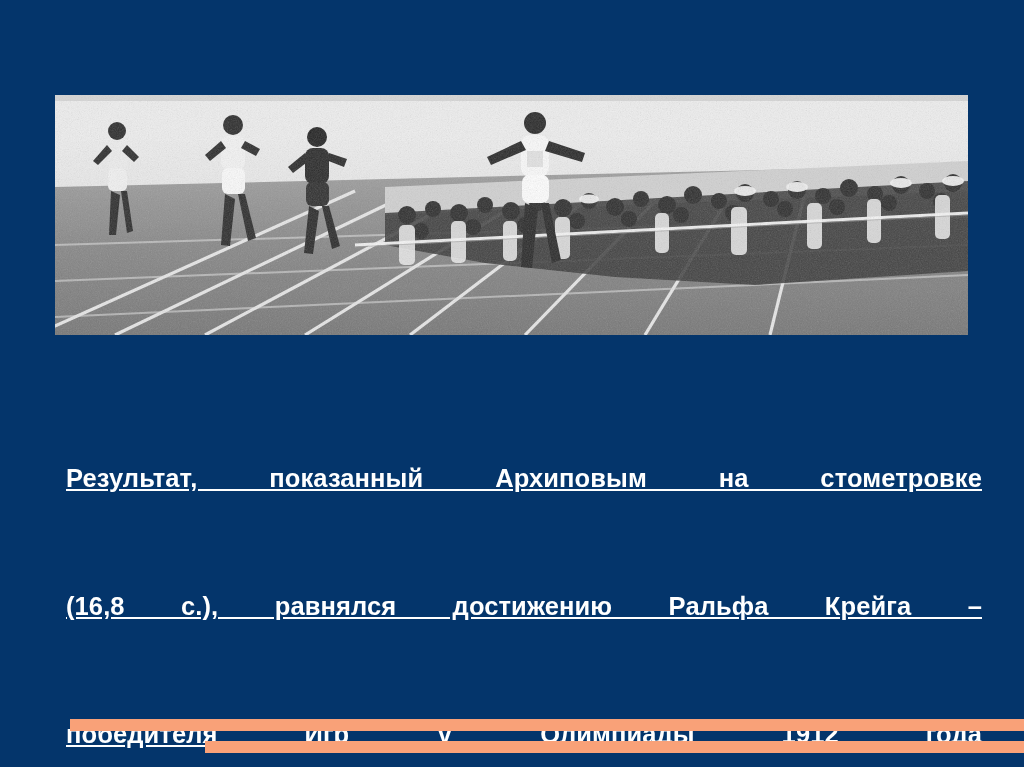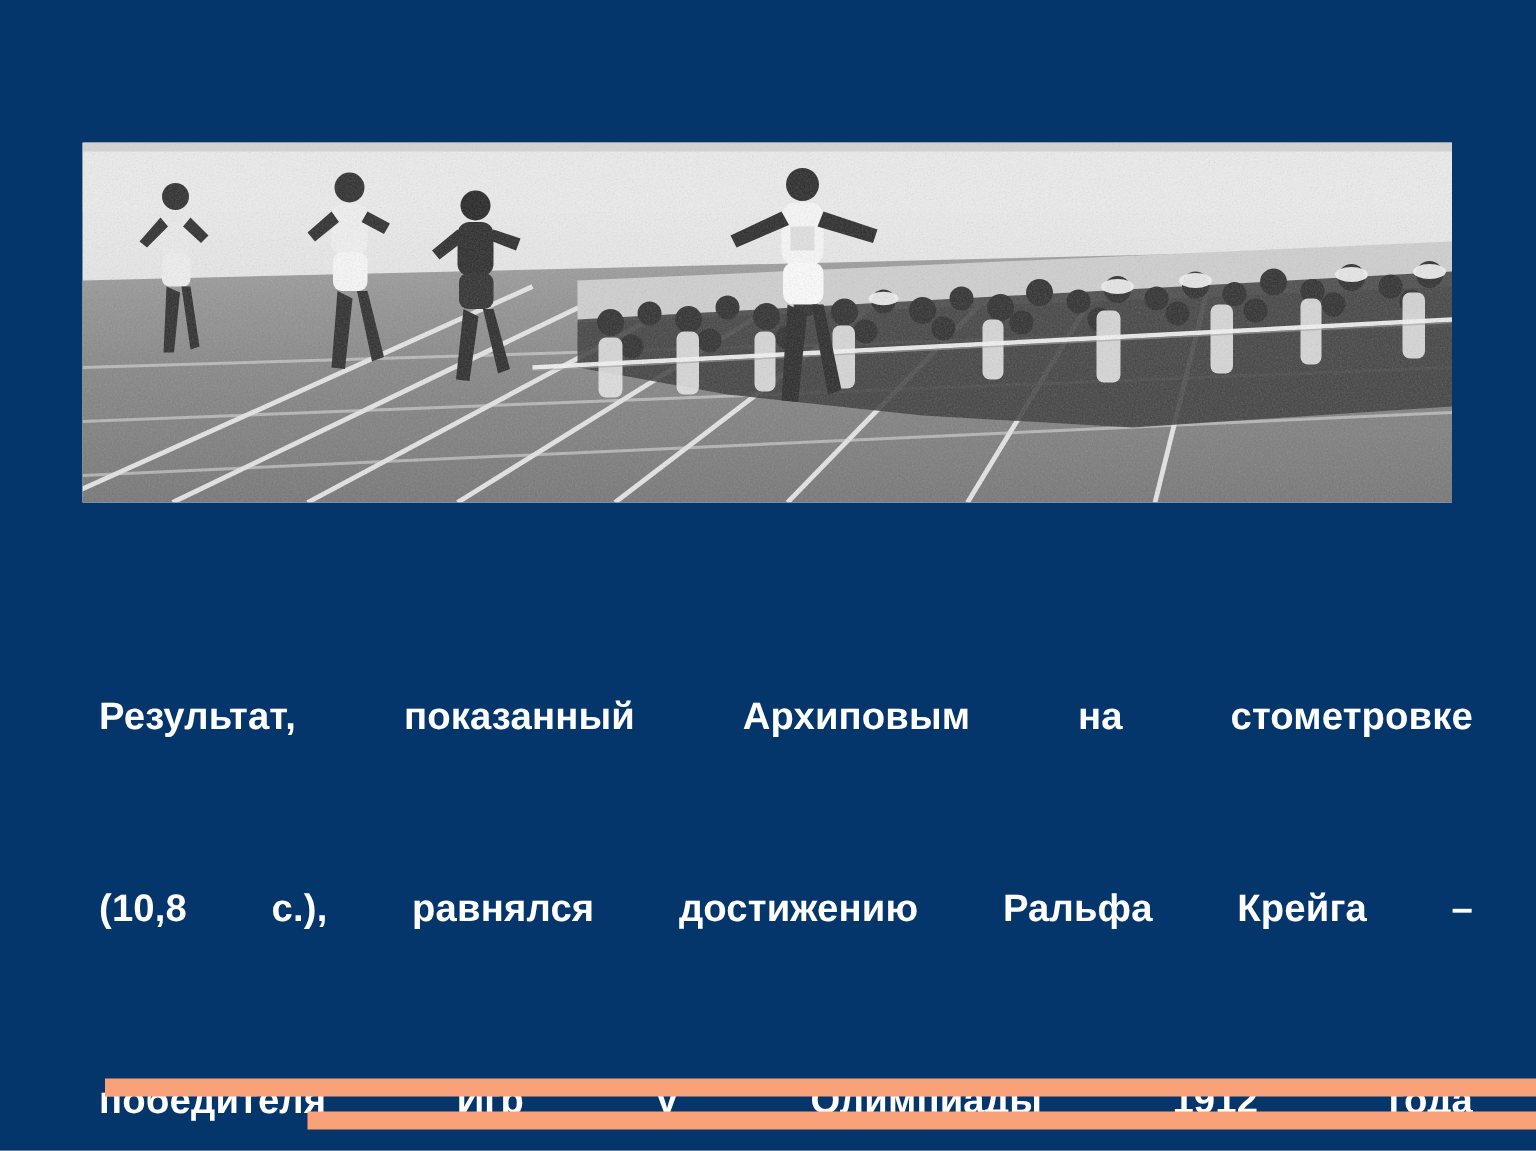--- a/index.html
+++ b/index.html
@@ -45,20 +45,21 @@
     font-weight: bold;
     font-size: 25.5px;
     line-height: 32px;
     text-align: justify;
     letter-spacing: 0.1px;
     white-space: pre-wrap;
   }
   .caption .ln {
     display: block;
     text-align: justify;
+    text-decoration: underline;
   }
   .caption .ln:after {
     content: "";
     display: inline-block;
     width: 100%;
     height: 0;
   }
   
   .bar {
     position: absolute;
@@ -251,21 +252,21 @@
         <rect x="0" y="0" width="913" height="240" filter="url(#grain)" opacity="0.55"></rect>
         <rect x="0" y="0" width="913" height="240" filter="url(#softgrain)" opacity="0.35"></rect>
 
         <rect x="0" y="0" width="913" height="6" fill="#bdbdbd" opacity="0.5"></rect>
       </g>
     </svg>
   </div>
 
   <div class="caption">
     <span class="ln">Результат, показанный Архиповым на стометровке</span>
-    <span class="ln">(10,8 с.), равнялся достижению Ральфа Крейга –</span>
+    <span class="ln">(16,8 с.), равнялся достижению Ральфа Крейга –</span>
     <span class="ln">победителя Игр V Олимпиады 1912 года</span>
     
   </div>
 
   <div class="bar bar-top"></div>
   <div class="bar bar-bottom"></div>
 
 </div>
 
 </body></html>

